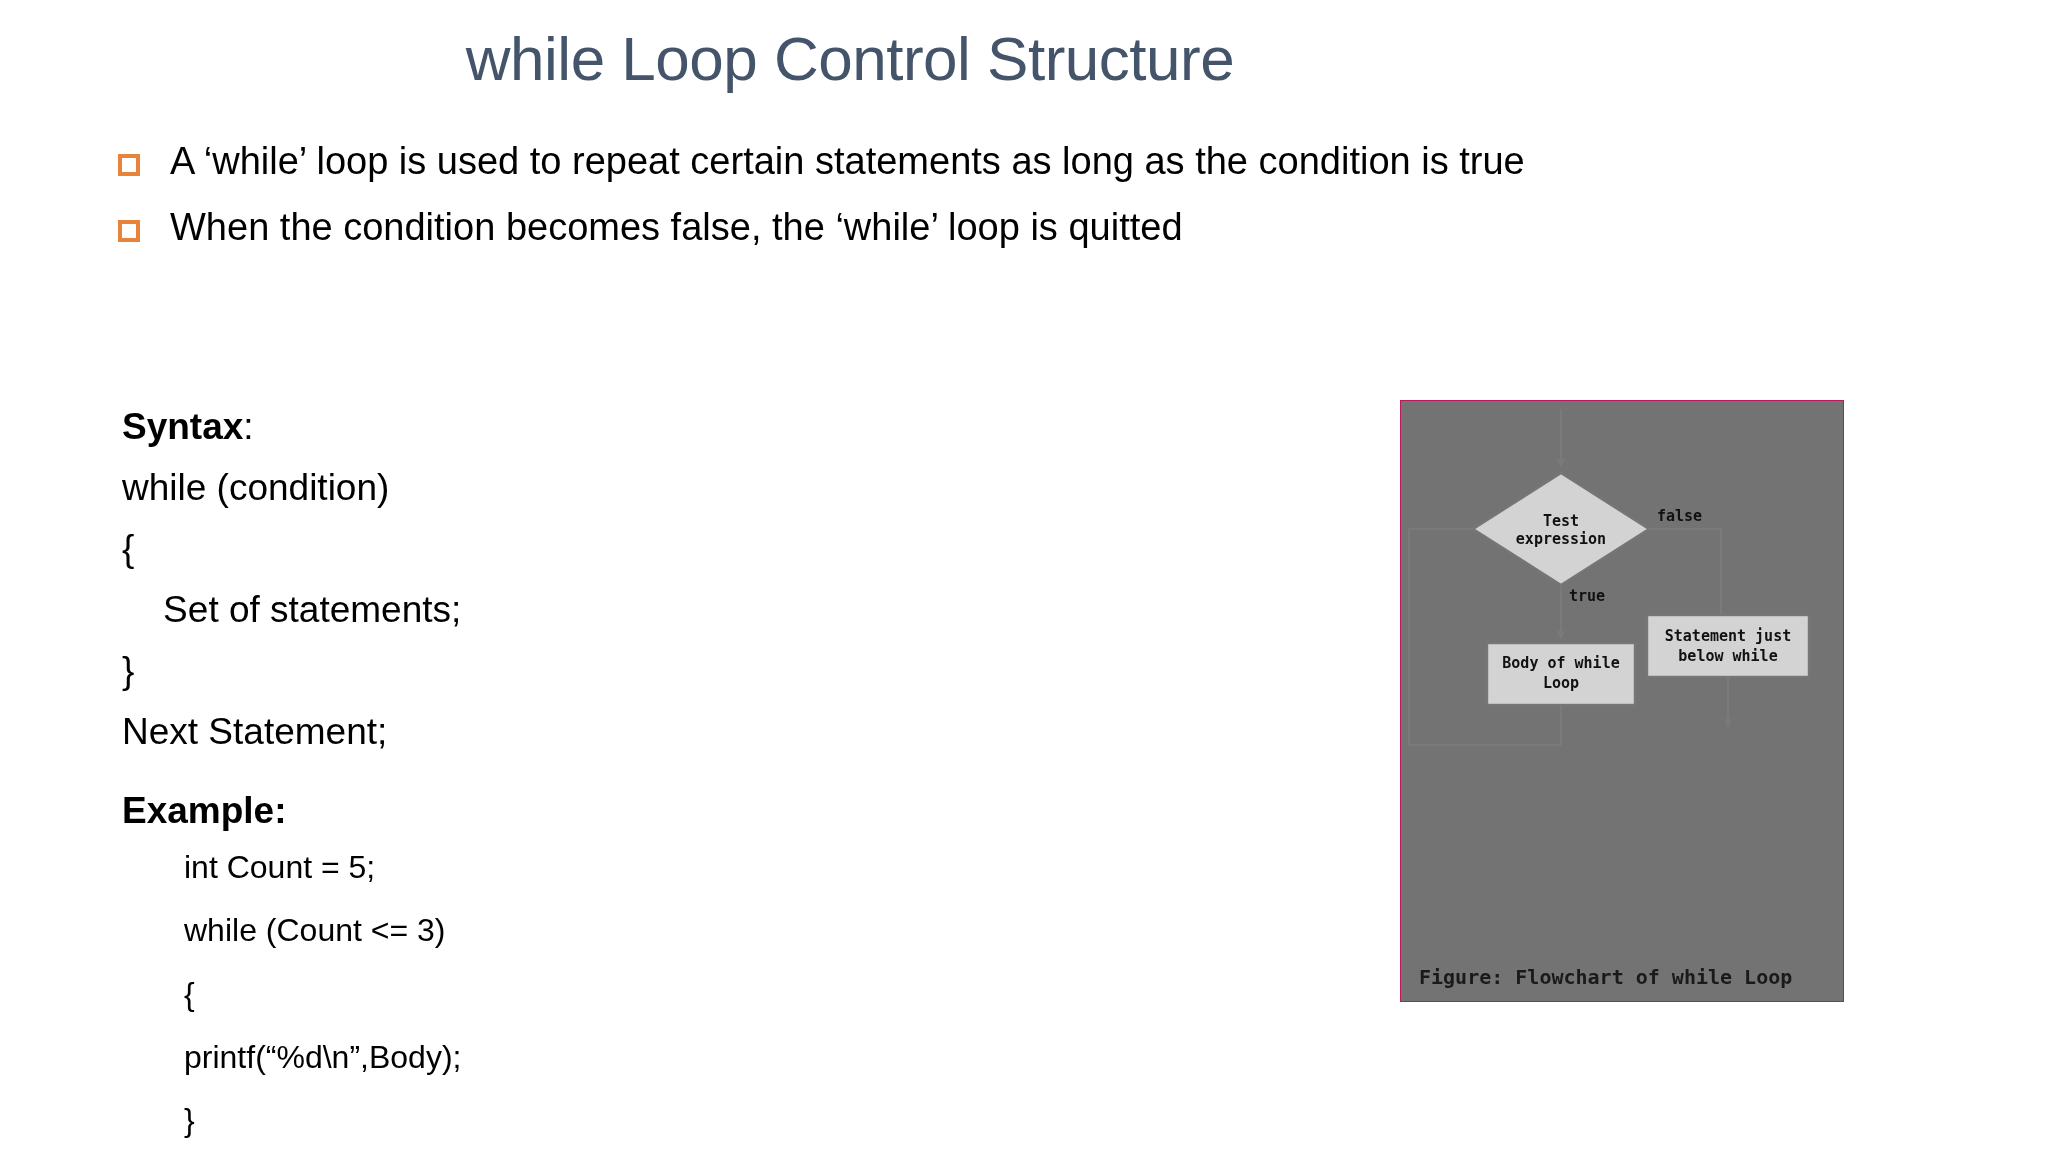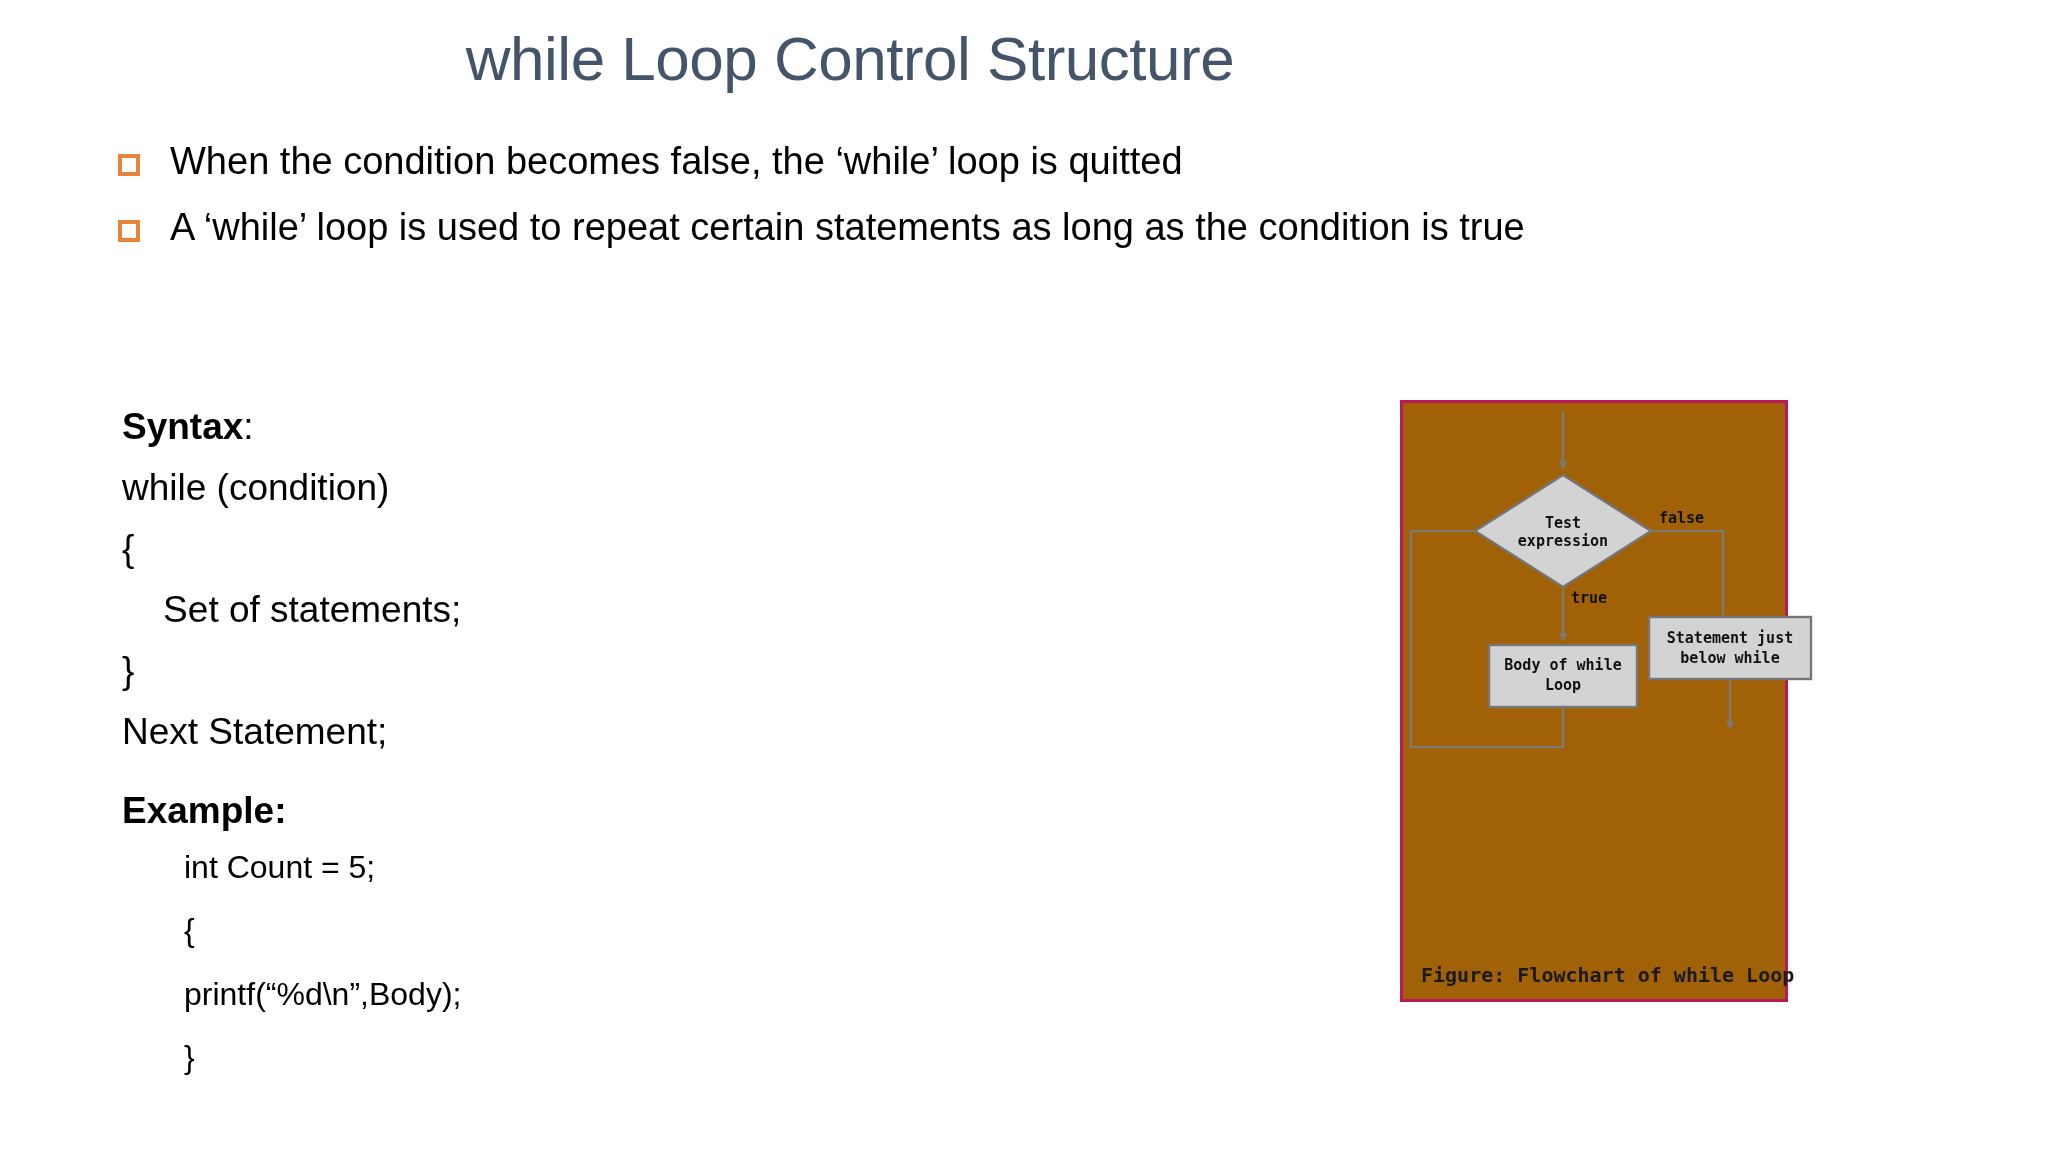--- a/index.html
+++ b/index.html
@@ -103,25 +103,25 @@
     white-space: pre;
     padding-left: 62px;
     margin-bottom: 21px;
   }
 
   
   #flowchart-figure {
     position: absolute;
     left: 1400px;
     top: 400px;
-    width: 388px;
+    width: 444px;
     height: 602px;
-    border: 3px solid #be185d;
+    border: 1px solid #be185d;
     box-sizing: border-box;
-    background: #a16207;
+    background: #737373;
   }
   #flowchart-svg {
     position: absolute;
     left: 0;
     top: 0;
   }
   .fig-caption {
     position: absolute;
     left: 18px;
     bottom: 12px;
@@ -147,43 +147,44 @@
 </style>
 </head>
 <body>
 
 <div id="slide-title">while Loop Control Structure</div>
 
 <div id="bullet-list">
 
   <div class="bullet-row">
     <span class="bullet-marker"></span>
-    <span class="bullet-text">When the condition becomes false, the ‘while’ loop is quitted</span>
+    <span class="bullet-text">A ‘while’ loop is used to repeat certain statements as long as the condition is true</span>
   </div>
 
   <div class="bullet-row">
     <span class="bullet-marker"></span>
-    <span class="bullet-text">A ‘while’ loop is used to repeat certain statements as long as the condition is true</span>
+    <span class="bullet-text">When the condition becomes false, the ‘while’ loop is quitted</span>
   </div>
 
 
 </div>
 
 <div id="syntax-block">
   <div class="code-line bold"><span>Syntax</span><span class="plain">:</span></div>
   <div class="code-line">while (condition)</div>
   <div class="code-line">{</div>
   <div class="code-line">    Set of statements;</div>
   <div class="code-line">}</div>
   <div class="code-line">Next Statement;</div>
 </div>
 
 <div id="example-block">
   <div class="example-heading">Example:</div>
   <div class="example-line">int Count = 5;</div>
+  <div class="example-line">while (Count &lt;= 3)</div>
   <div class="example-line">{</div>
   <div class="example-line">printf(“%d\n”,Body);</div>
   <div class="example-line">}</div>
 </div>
 
 <div id="flowchart-figure">
   <svg id="flowchart-svg" width="426" height="600" viewBox="0 0 426 600">
     <defs>
       <marker id="arrowhead" markerWidth="10" markerHeight="8" refX="6" refY="4" orient="auto" markerUnits="userSpaceOnUse">
         <path d="M0,0 L9,4 L0,8 z" fill="#7a7a7a"></path>

